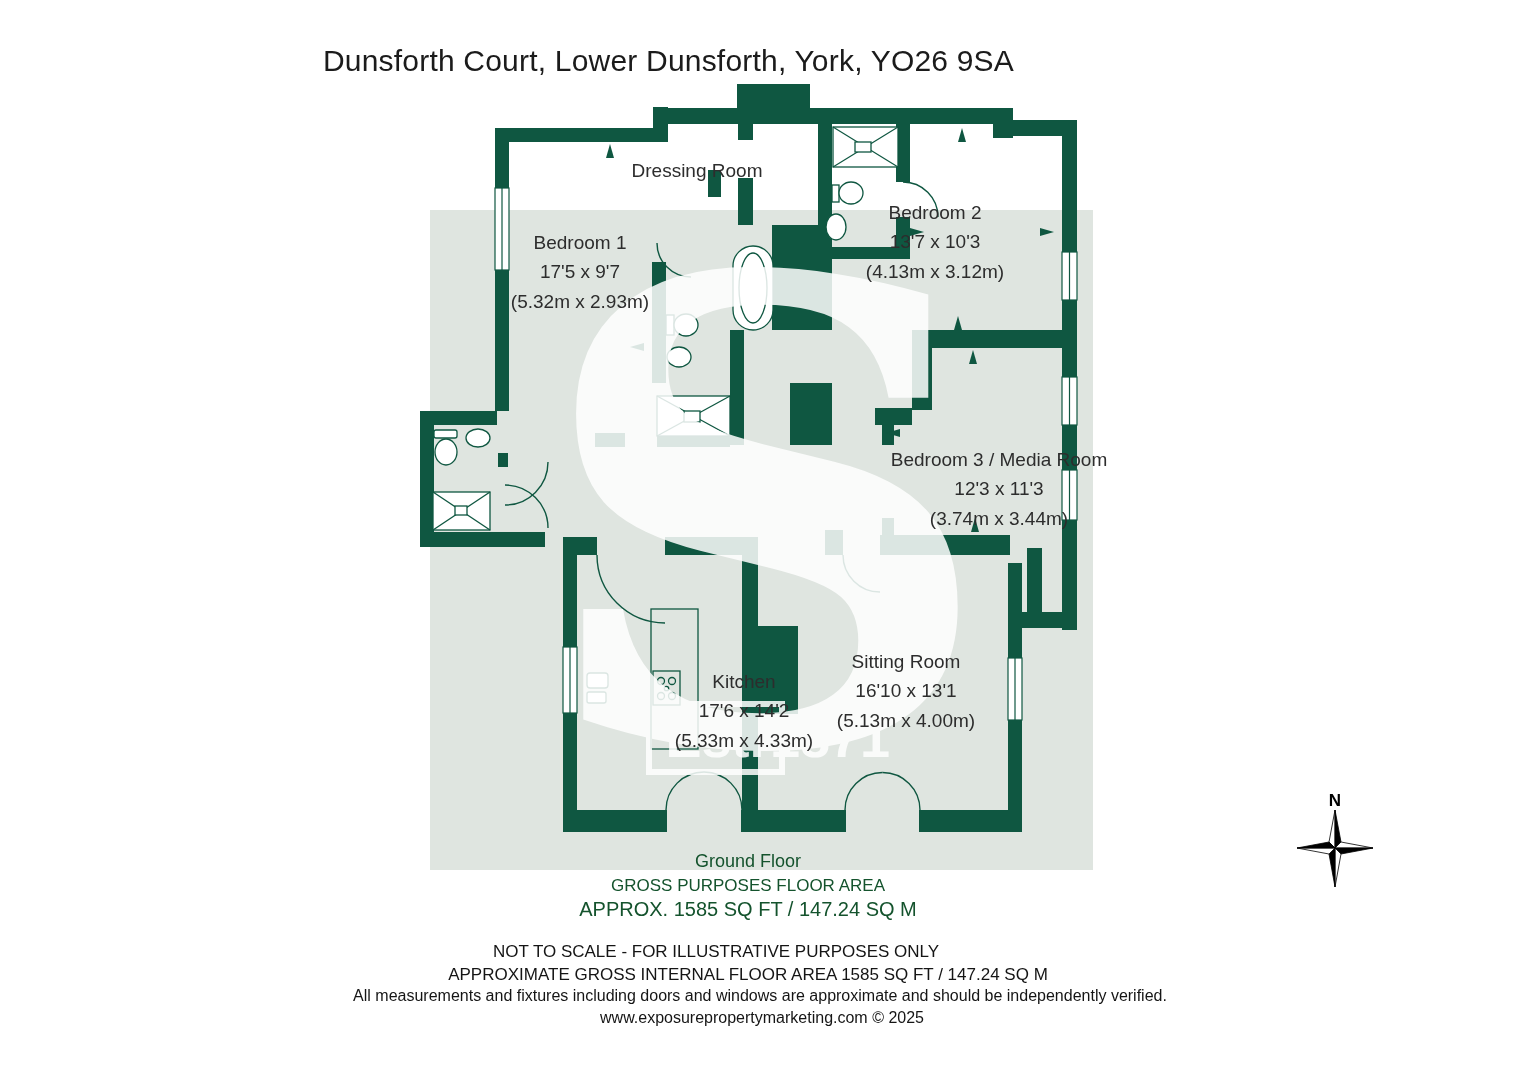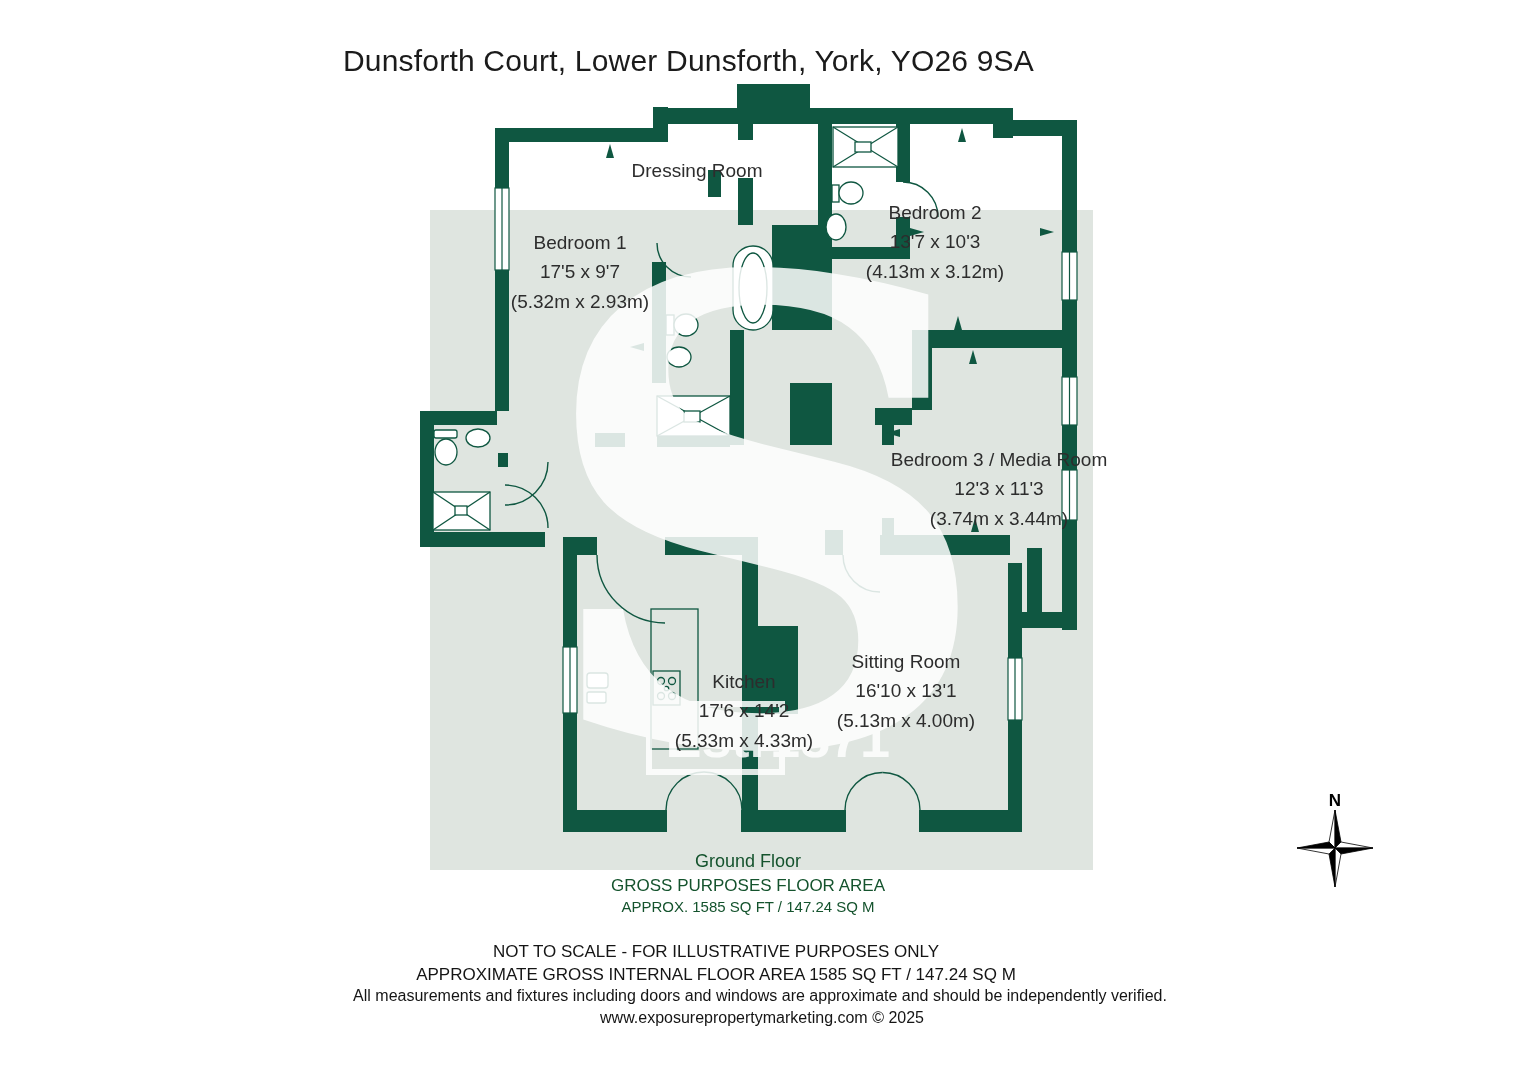--- a/index.html
+++ b/index.html
@@ -2,35 +2,35 @@
 <html><head>
 <meta charset="utf-8">
 <style>
   html,body{margin:0;padding:0;background:#ffffff;}
   .page{
     position:relative;width:1527px;height:1080px;background:#ffffff;overflow:hidden;
     font-family:"Liberation Sans", sans-serif;color:#222;
   }
   .title{
     position:absolute;top:44px;left:0;width:1337px;text-align:center;
-    font-size:30px;color:#1b1b1b;letter-spacing:.2px;padding-left:20px;
+    font-size:30px;color:#1b1b1b;letter-spacing:.2px;
   }
   svg.plan{position:absolute;left:0;top:0;}
   .room-label{
     position:absolute;transform:translate(-50%,-50%);text-align:center;
     font-size:19px;line-height:1.55;color:#2d2d2d;white-space:nowrap;z-index:5;
   }
   .room-label span{display:block;}
   .caption{position:absolute;left:0;width:1496px;text-align:center;color:#14532d;z-index:5;}
   .cap-floor{top:851px;font-size:18px;}
   .cap-head{top:876px;font-size:17px;}
-  .cap-val{top:898px;font-size:15px;}
+  .cap-val{top:898px;font-size:20px;}
   .legal{position:absolute;left:0;width:1432px;text-align:center;color:#151515;z-index:5;}
   .lg1{top:942px;font-size:17px;}
-  .lg2{top:965px;font-size:17px;}
+  .lg2{top:965px;font-size:17px;margin-left:32px;}
   .lg3{top:987px;font-size:16px;padding-left:44px;}
   .lg4{top:1009px;font-size:16px;padding-left:46px;}
 </style>
 </head>
 <body>
 
 <div class="page">
 
   <div class="title">Dunsforth Court, Lower Dunsforth, York, YO26 9SA</div>
 

